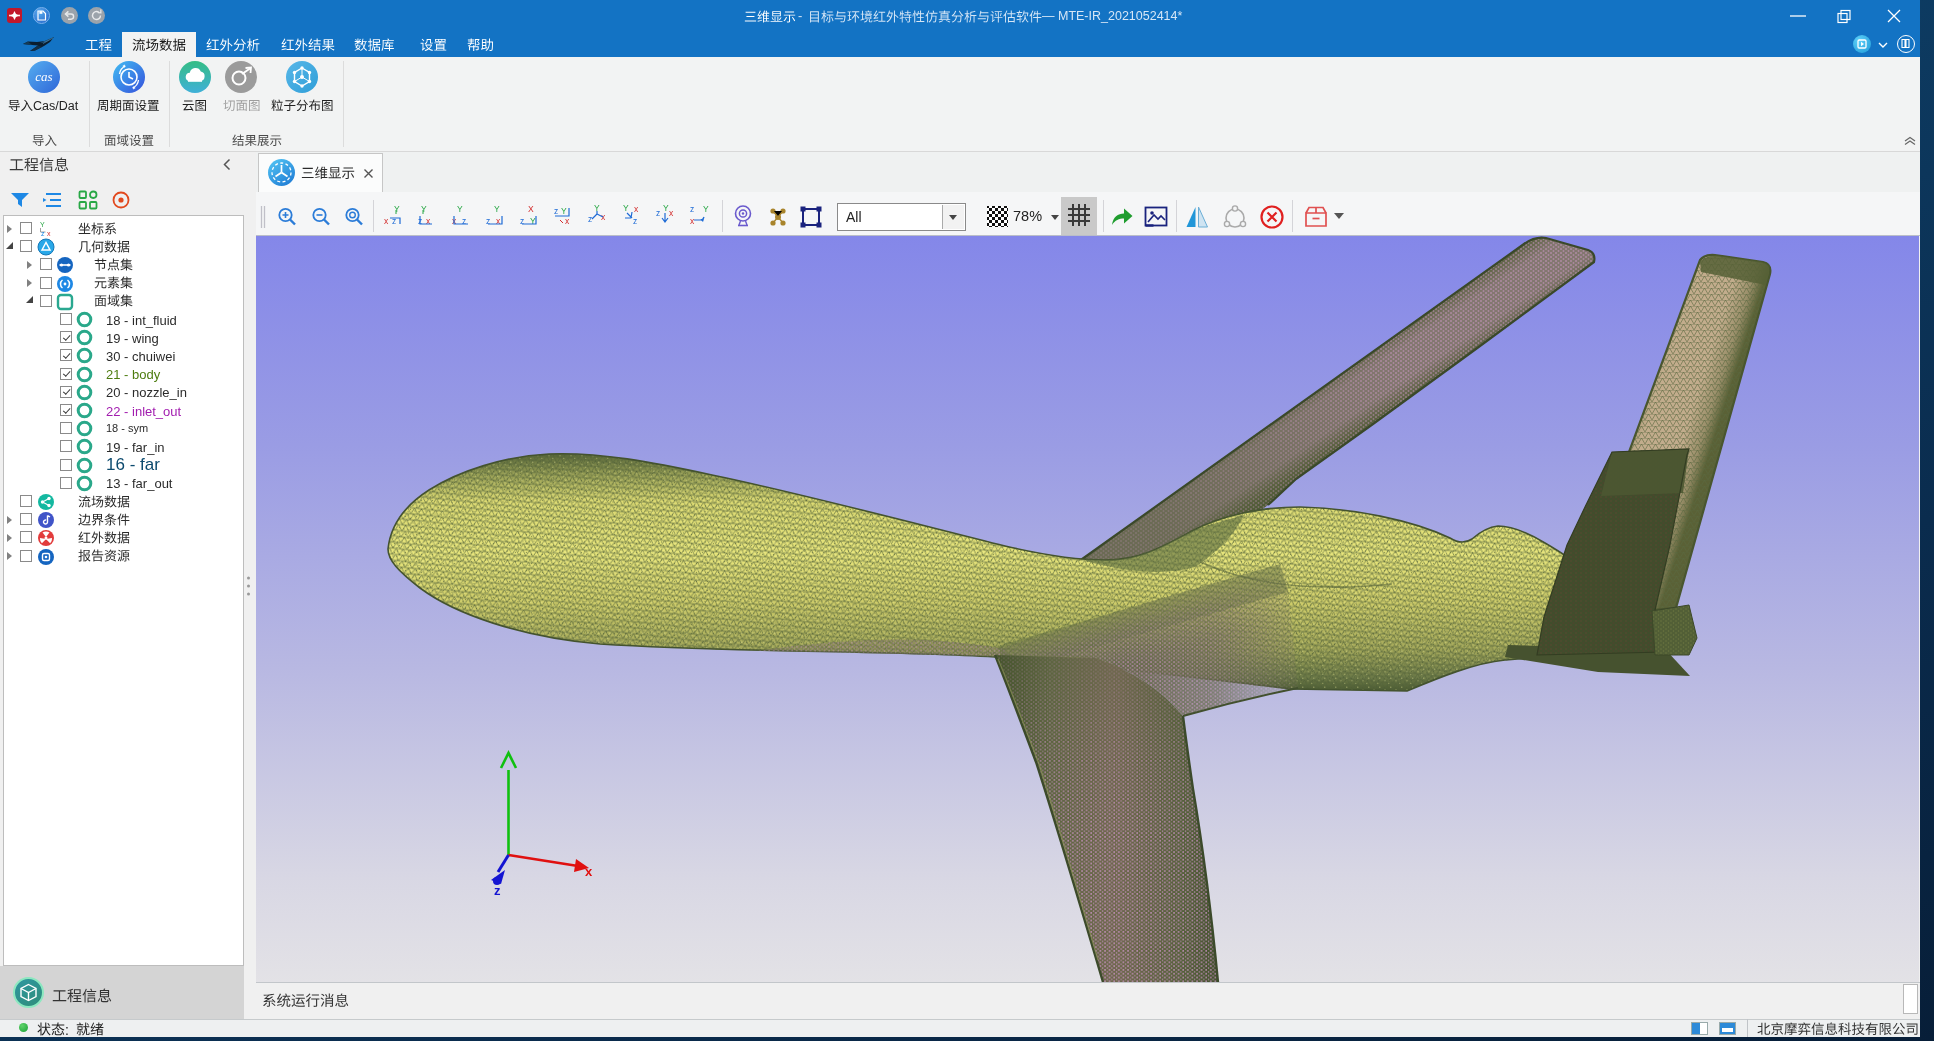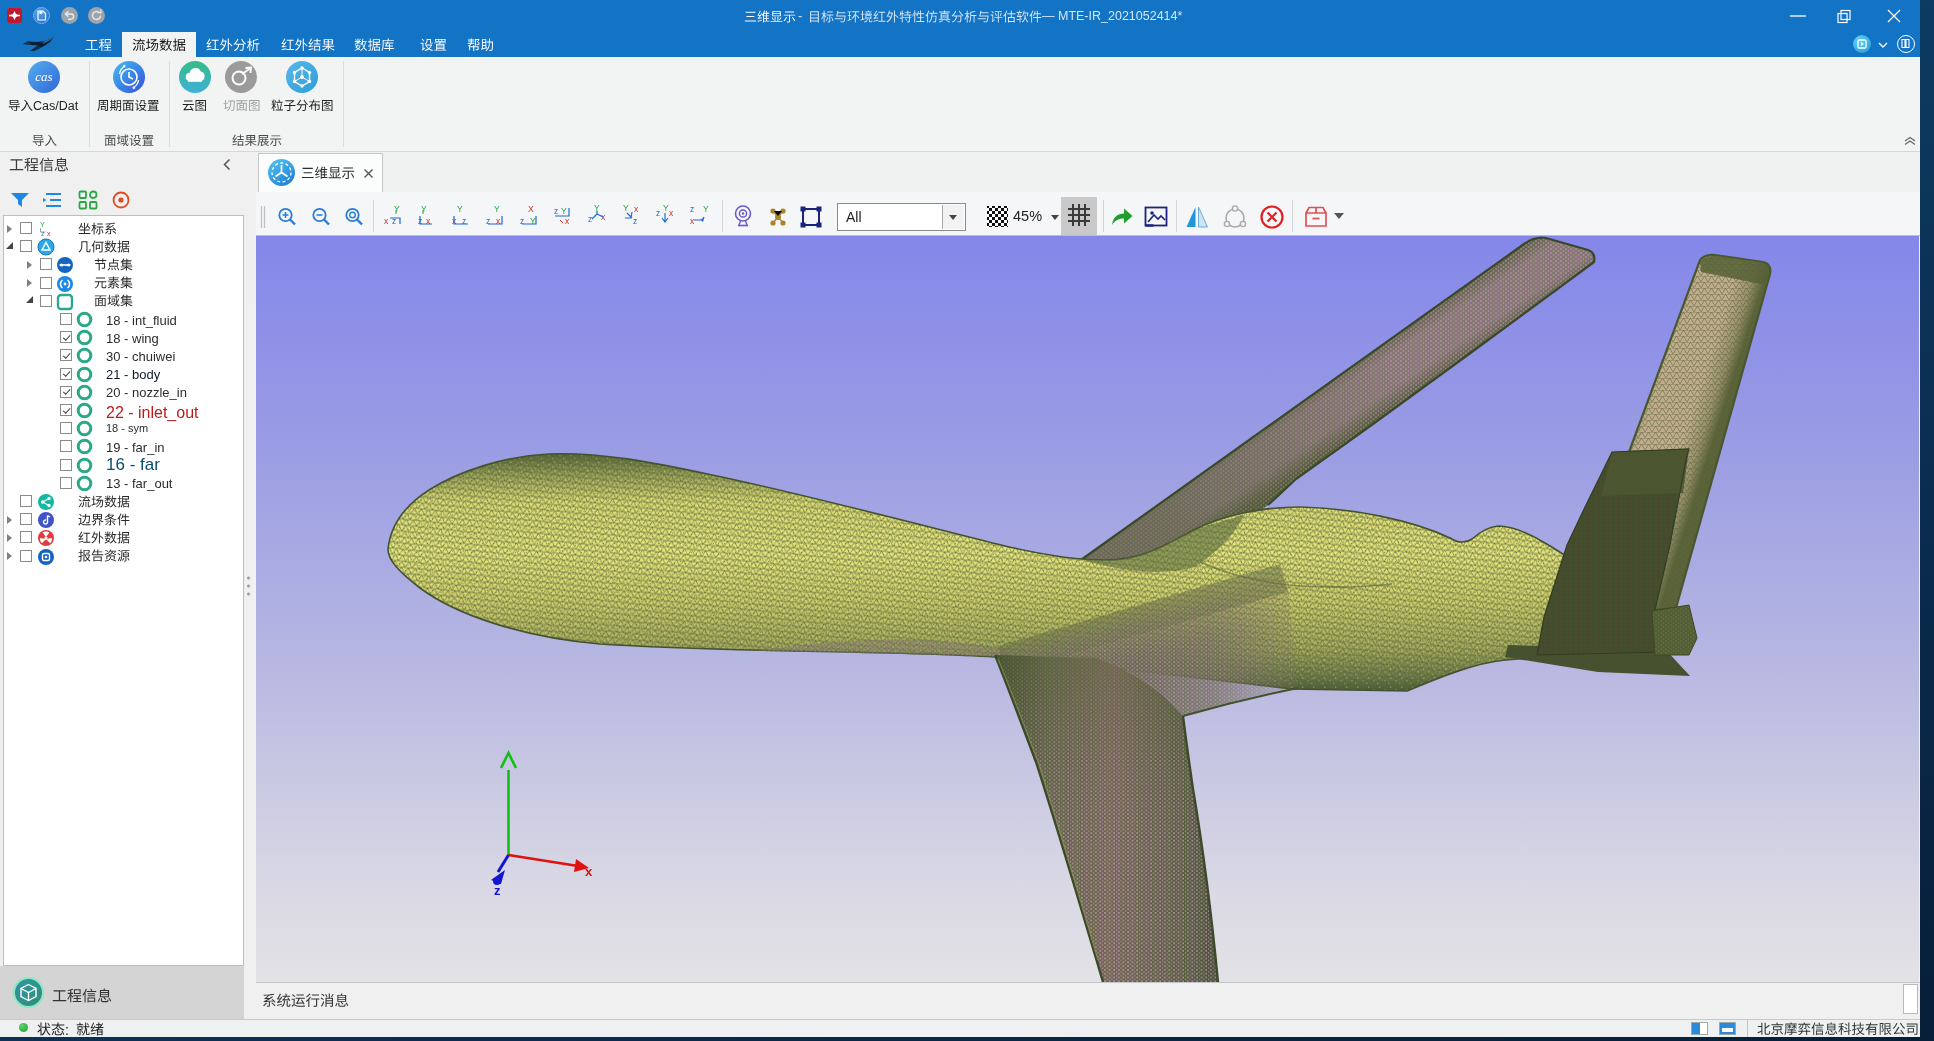--- a/index.html
+++ b/index.html
@@ -443,49 +443,49 @@
 <div class="abs" style="left:76px;top:311.0px"><svg width="17" height="17" viewBox="0 0 17 17">
       <circle cx="8.5" cy="8.5" r="6.3" fill="none" stroke="#2aa88a" stroke-width="3"></circle>
     </svg></div>
 <div class="abs" style="left:106px;top:312.5px;font-size:13px;color:#2b2b2b">18 - int_fluid</div>
 <div class="abs" style="left:60px;top:331.2px;width:12px;height:12px;border:1px solid #8a8a8a;background:#fff">
     <div style="position:absolute;left:2px;top:2.5px;width:7px;height:3.5px;border-left:1.6px solid #3a3a3a;border-bottom:1.6px solid #3a3a3a;transform:rotate(-48deg)"></div>
   </div>
 <div class="abs" style="left:76px;top:329.2px"><svg width="17" height="17" viewBox="0 0 17 17">
       <circle cx="8.5" cy="8.5" r="6.3" fill="none" stroke="#2aa88a" stroke-width="3"></circle>
     </svg></div>
-<div class="abs" style="left:106px;top:330.7px;font-size:13px;color:#2b2b2b">18 - wing</div>
+<div class="abs" style="left:106px;top:330.7px;font-size:13px;color:#2b2b2b">19 - wing</div>
 <div class="abs" style="left:60px;top:349.4px;width:12px;height:12px;border:1px solid #8a8a8a;background:#fff">
     <div style="position:absolute;left:2px;top:2.5px;width:7px;height:3.5px;border-left:1.6px solid #3a3a3a;border-bottom:1.6px solid #3a3a3a;transform:rotate(-48deg)"></div>
   </div>
 <div class="abs" style="left:76px;top:347.4px"><svg width="17" height="17" viewBox="0 0 17 17">
       <circle cx="8.5" cy="8.5" r="6.3" fill="none" stroke="#2aa88a" stroke-width="3"></circle>
     </svg></div>
 <div class="abs" style="left:106px;top:348.9px;font-size:13px;color:#2b2b2b">30 - chuiwei</div>
 <div class="abs" style="left:60px;top:367.6px;width:12px;height:12px;border:1px solid #8a8a8a;background:#fff">
     <div style="position:absolute;left:2px;top:2.5px;width:7px;height:3.5px;border-left:1.6px solid #3a3a3a;border-bottom:1.6px solid #3a3a3a;transform:rotate(-48deg)"></div>
   </div>
 <div class="abs" style="left:76px;top:365.6px"><svg width="17" height="17" viewBox="0 0 17 17">
       <circle cx="8.5" cy="8.5" r="6.3" fill="none" stroke="#2aa88a" stroke-width="3"></circle>
     </svg></div>
-<div class="abs" style="left:106px;top:367.1px;font-size:13px;color:#0f172a">21 - body</div>
+<div class="abs" style="left:106px;top:367.1px;font-size:13px;color:#4d7c0f">21 - body</div>
 <div class="abs" style="left:60px;top:385.79999999999995px;width:12px;height:12px;border:1px solid #8a8a8a;background:#fff">
     <div style="position:absolute;left:2px;top:2.5px;width:7px;height:3.5px;border-left:1.6px solid #3a3a3a;border-bottom:1.6px solid #3a3a3a;transform:rotate(-48deg)"></div>
   </div>
 <div class="abs" style="left:76px;top:383.79999999999995px"><svg width="17" height="17" viewBox="0 0 17 17">
       <circle cx="8.5" cy="8.5" r="6.3" fill="none" stroke="#2aa88a" stroke-width="3"></circle>
     </svg></div>
 <div class="abs" style="left:106px;top:385.29999999999995px;font-size:13px;color:#2b2b2b">20 - nozzle_in</div>
 <div class="abs" style="left:60px;top:404.0px;width:12px;height:12px;border:1px solid #8a8a8a;background:#fff">
     <div style="position:absolute;left:2px;top:2.5px;width:7px;height:3.5px;border-left:1.6px solid #3a3a3a;border-bottom:1.6px solid #3a3a3a;transform:rotate(-48deg)"></div>
   </div>
 <div class="abs" style="left:76px;top:402.0px"><svg width="17" height="17" viewBox="0 0 17 17">
       <circle cx="8.5" cy="8.5" r="6.3" fill="none" stroke="#2aa88a" stroke-width="3"></circle>
     </svg></div>
-<div class="abs" style="left:106px;top:403.5px;font-size:16px;color:#b91c1c">22 - inlet_out</div>
+<div class="abs" style="left:106px;top:403.5px;font-size:13px;color:#a21caf">22 - inlet_out</div>
 <div class="abs" style="left:60px;top:422.2px;width:12px;height:12px;border:1px solid #8a8a8a;background:#fff"></div>
 <div class="abs" style="left:76px;top:420.2px"><svg width="17" height="17" viewBox="0 0 17 17">
       <circle cx="8.5" cy="8.5" r="6.3" fill="none" stroke="#2aa88a" stroke-width="3"></circle>
     </svg></div>
 <div class="abs" style="left:106px;top:421.7px;font-size:11px;color:#2b2b2b">18 - sym</div>
 <div class="abs" style="left:60px;top:440.4px;width:12px;height:12px;border:1px solid #8a8a8a;background:#fff"></div>
 <div class="abs" style="left:76px;top:438.4px"><svg width="17" height="17" viewBox="0 0 17 17">
       <circle cx="8.5" cy="8.5" r="6.3" fill="none" stroke="#2aa88a" stroke-width="3"></circle>
     </svg></div>
 <div class="abs" style="left:106px;top:439.9px;font-size:13px;color:#2b2b2b">19 - far_in</div>
@@ -729,21 +729,21 @@
       <defs>
         <pattern id="chk" width="6" height="6" patternUnits="userSpaceOnUse">
           <rect width="3" height="3" fill="#111"></rect>
           <rect x="3" y="3" width="3" height="3" fill="#111"></rect>
           <rect x="3" width="3" height="3" fill="#fff"></rect>
           <rect y="3" width="3" height="3" fill="#fff"></rect>
         </pattern>
       </defs>
       <rect x="1" y="1" width="21" height="21" fill="url(#chk)"></rect>
     </svg></div>
-<div class="abs" style="left:1013px;top:208px;font-size:14.5px;color:#222">45%</div>
+<div class="abs" style="left:1013px;top:208px;font-size:14.5px;color:#222">78%</div>
 <div class="abs" style="left:1051px;top:215px;width:0;height:0;border-top:5px solid #444;border-left:4.5px solid transparent;border-right:4.5px solid transparent"></div>
 <div class="abs" style="left:1061px;top:197px;width:36px;height:38px;background:#c9c9c9">
 <svg width="24" height="24" viewBox="0 0 24 24" style="margin:6px">
       <g stroke="#3a3a3a" stroke-width="2">
         <path d="M6 1 V23 M12 1 V23 M18 1 V23"></path>
         <path d="M1 6 H23 M1 12 H23 M1 18 H23"></path>
       </g>
     </svg></div>
 <div class="abs" style="left:1103px;top:200px;width:1px;height:32px;background:#d4d4d8"></div>
 <div class="abs" style="left:1109px;top:204px"><svg width="26" height="26" viewBox="0 0 26 26">

